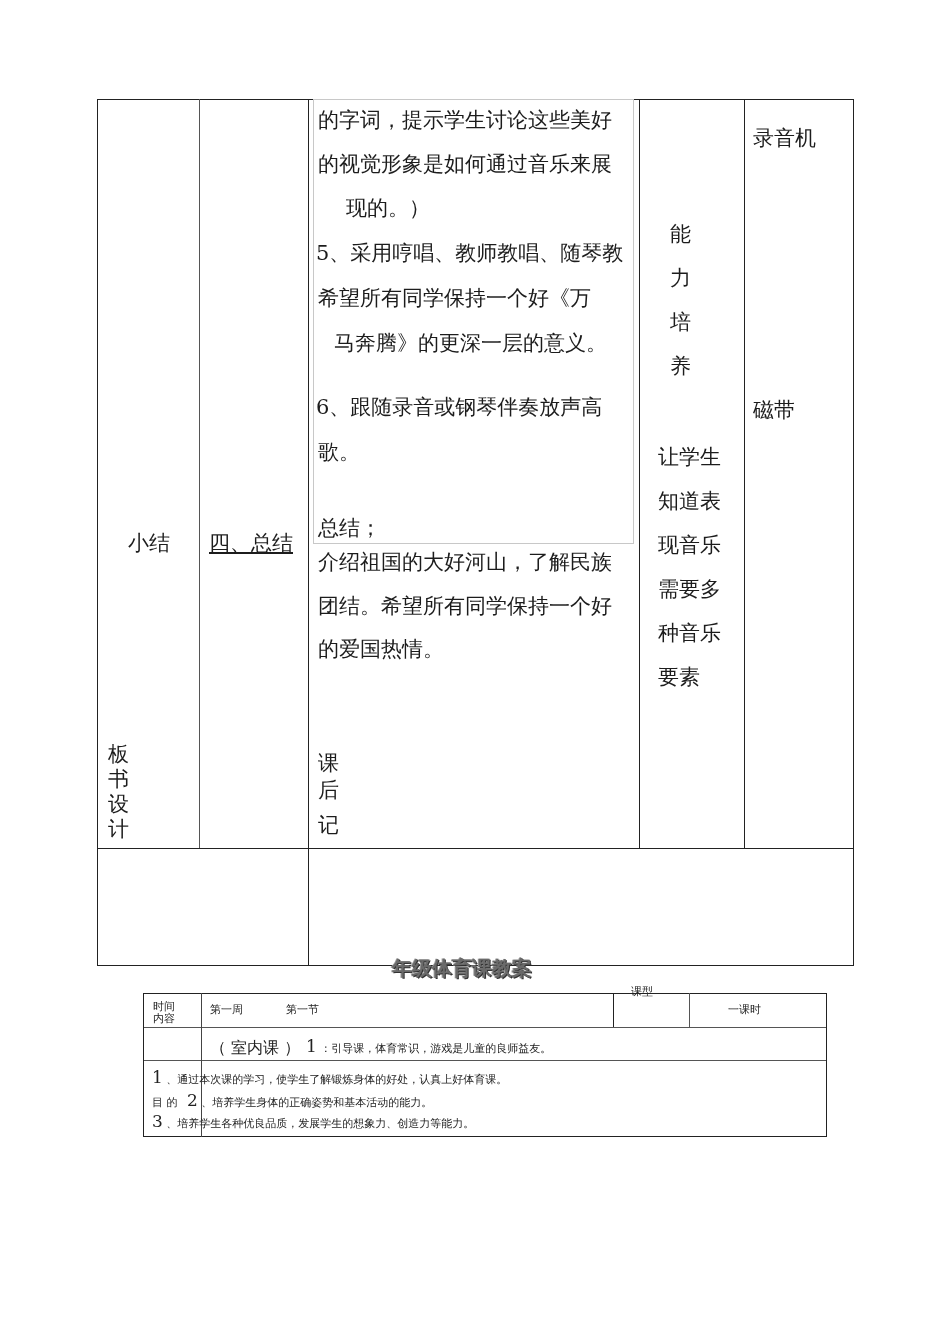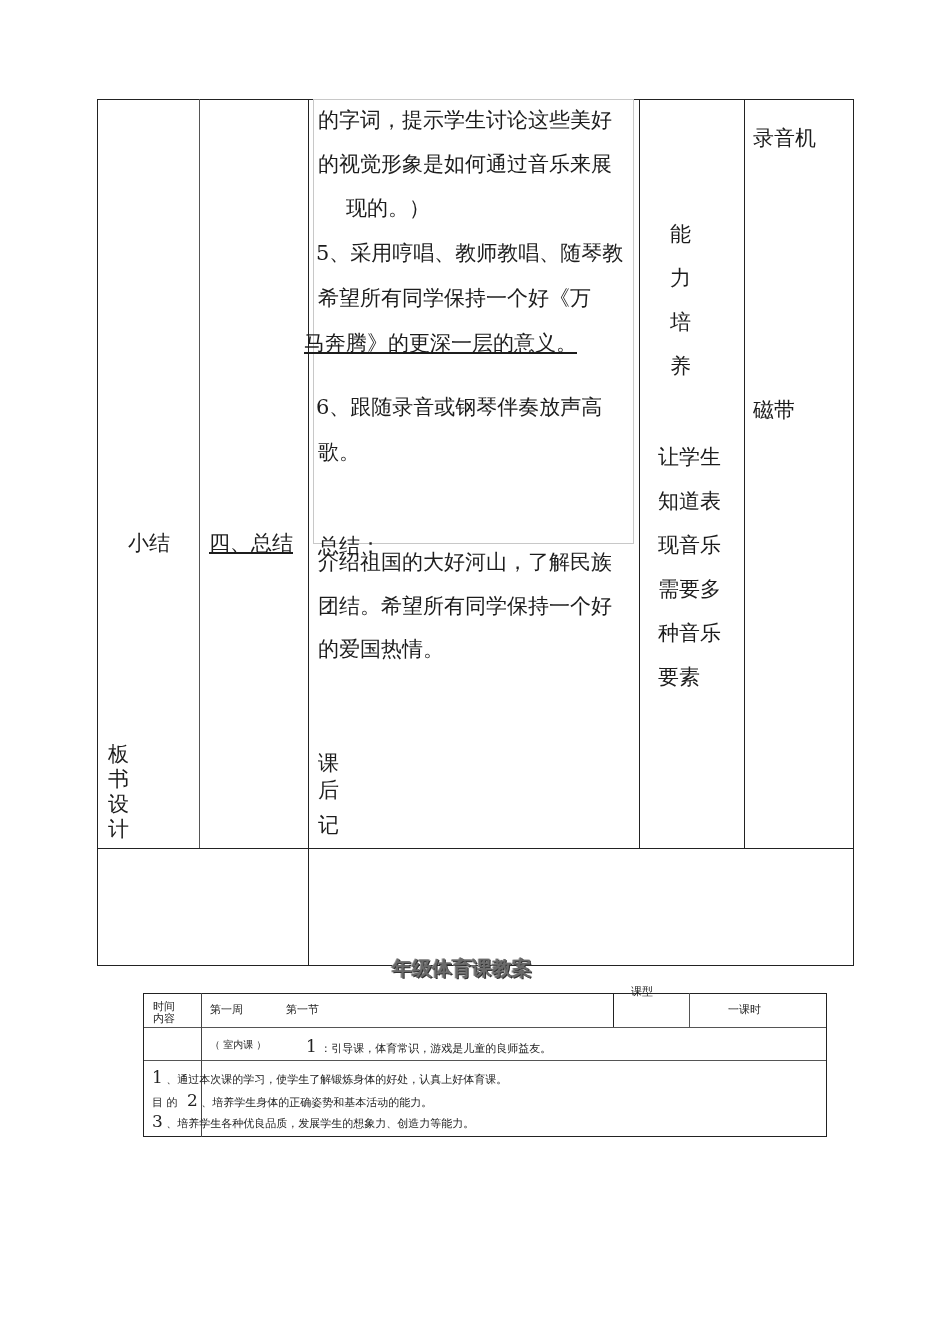--- a/index.html
+++ b/index.html
@@ -44,24 +44,24 @@
   </div>
 
   <div class="txt" style="left:209px; top:521px;text-decoration:underline;">四、总结</div>
 
   <div>
     <div class="txt" style="left:318px; top:98px;">的字词，提示学生讨论这些美好</div>
     <div class="txt" style="left:318px; top:142px;">的视觉形象是如何通过音乐来展</div>
     <div class="txt" style="left:322px; top:186px;margin-left:24px;">现的。）</div>
     <div class="txt" style="left:316px; top:231px;">5、采用哼唱、教师教唱、随琴教</div>
     <div class="txt" style="left:318px; top:276px;">希望所有同学保持一个好《万</div>
-    <div class="txt" style="left:304px; top:321px;text-decoration:underline;">马奔腾》的更深一层的意义。</div>
+    <div class="txt" style="left:334px; top:321px;">马奔腾》的更深一层的意义。</div>
     <div class="txt" style="left:316px; top:385px;">6、跟随录音或钢琴伴奏放声高</div>
     <div class="txt" style="left:318px; top:430px;">歌。</div>
-    <div class="txt" style="left:318px; top:524px;">总结；</div>
+    <div class="txt" style="left:318px; top:508px;font-family:Liberation Mono, monospace;">总结；</div>
     <div class="txt" style="left:318px; top:540px;">介绍祖国的大好河山，了解民族</div>
     <div class="txt" style="left:318px; top:584px;text-align:right;">团结。希望所有同学保持一个好</div>
     <div class="txt" style="left:318px; top:627px;">的爱国热情。</div>
   </div>
   <div class="vtext" style="left:318px; top:750px; line-height:27px;">
     <span>课</span>
     <span>后</span>
     <span style="margin-top:8px;">记</span>
   </div>
 
@@ -99,21 +99,21 @@
 
   <div class="small" style="left:153px; top:1001px; line-height:12px;">
     <div>时间</div>
     <div>内容</div>
   </div>
   <div class="small" style="left:210px; top:1002px;">第一周</div>
   <div class="small" style="left:286px; top:1002px;">第一节</div>
   <div class="small" style="left:631px; top:984px;">课型</div>
   <div class="small" style="left:728px; top:1002px;">一课时</div>
 
-  <div class="small" style="left:210px; top:1038px; font-size:10px;">（ 室内课 ）</div>
+  <div class="small" style="left:210px; top:1038px; font-size:16px;">（ 室内课 ）</div>
   <div class="small" style="left:306px; top:1036px;">
     <span class="num">1</span>
     <span>：引导课，体育常识，游戏是儿童的良师益友。</span>
   </div>
 
   <div class="small" style="left:152px; top:1067px;text-align:right;">
     <span class="num">1</span>
     <span>、通过本次课的学习，使学生了解锻炼身体的好处，认真上好体育课。</span>
   </div>
   <div class="small" style="left:152px; top:1090px;">

